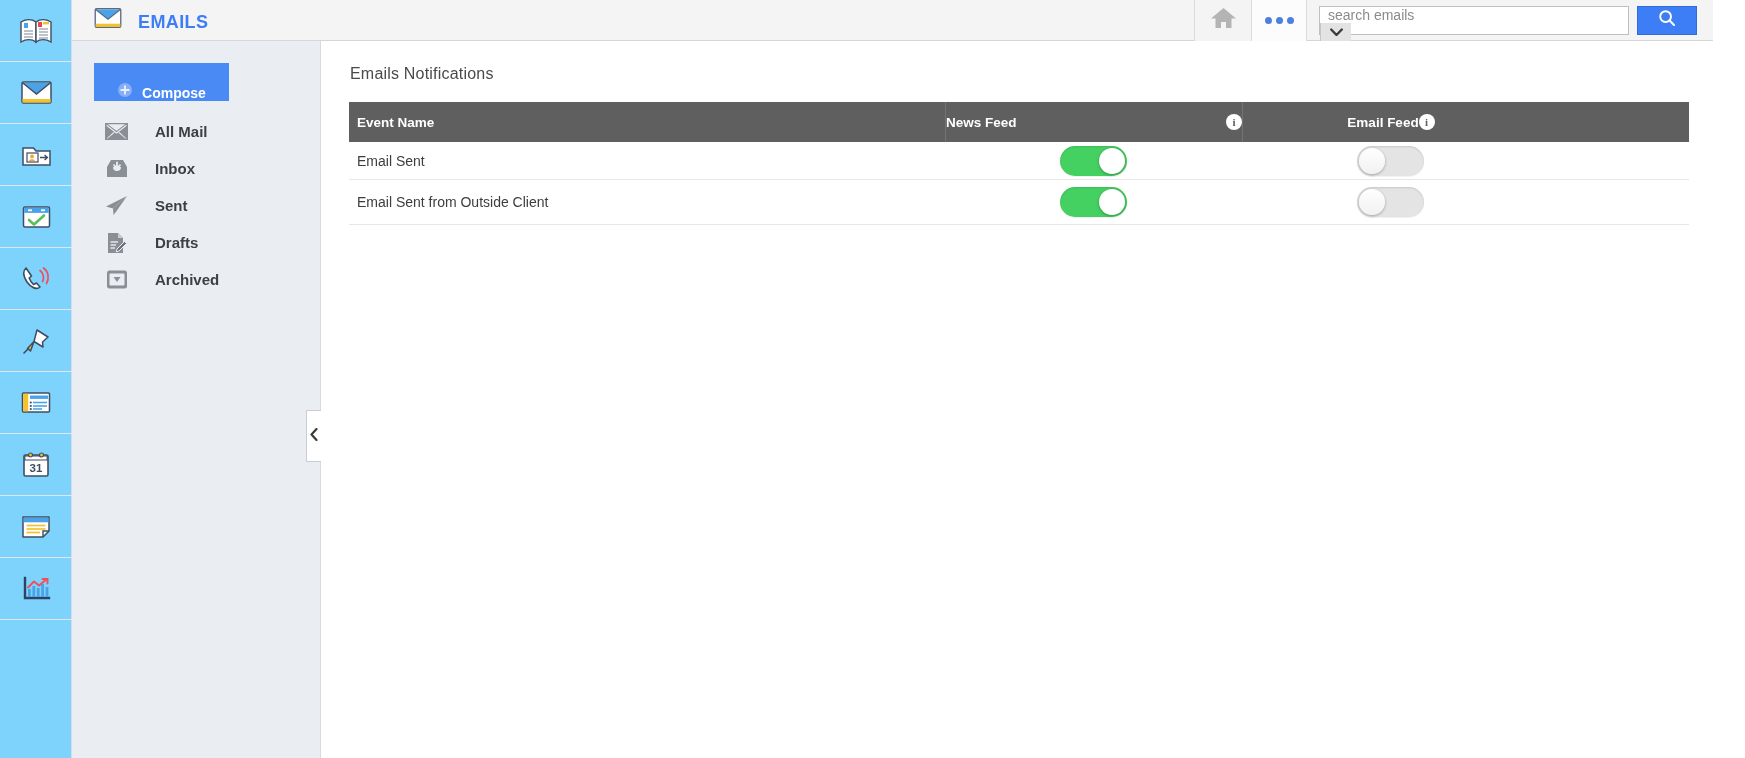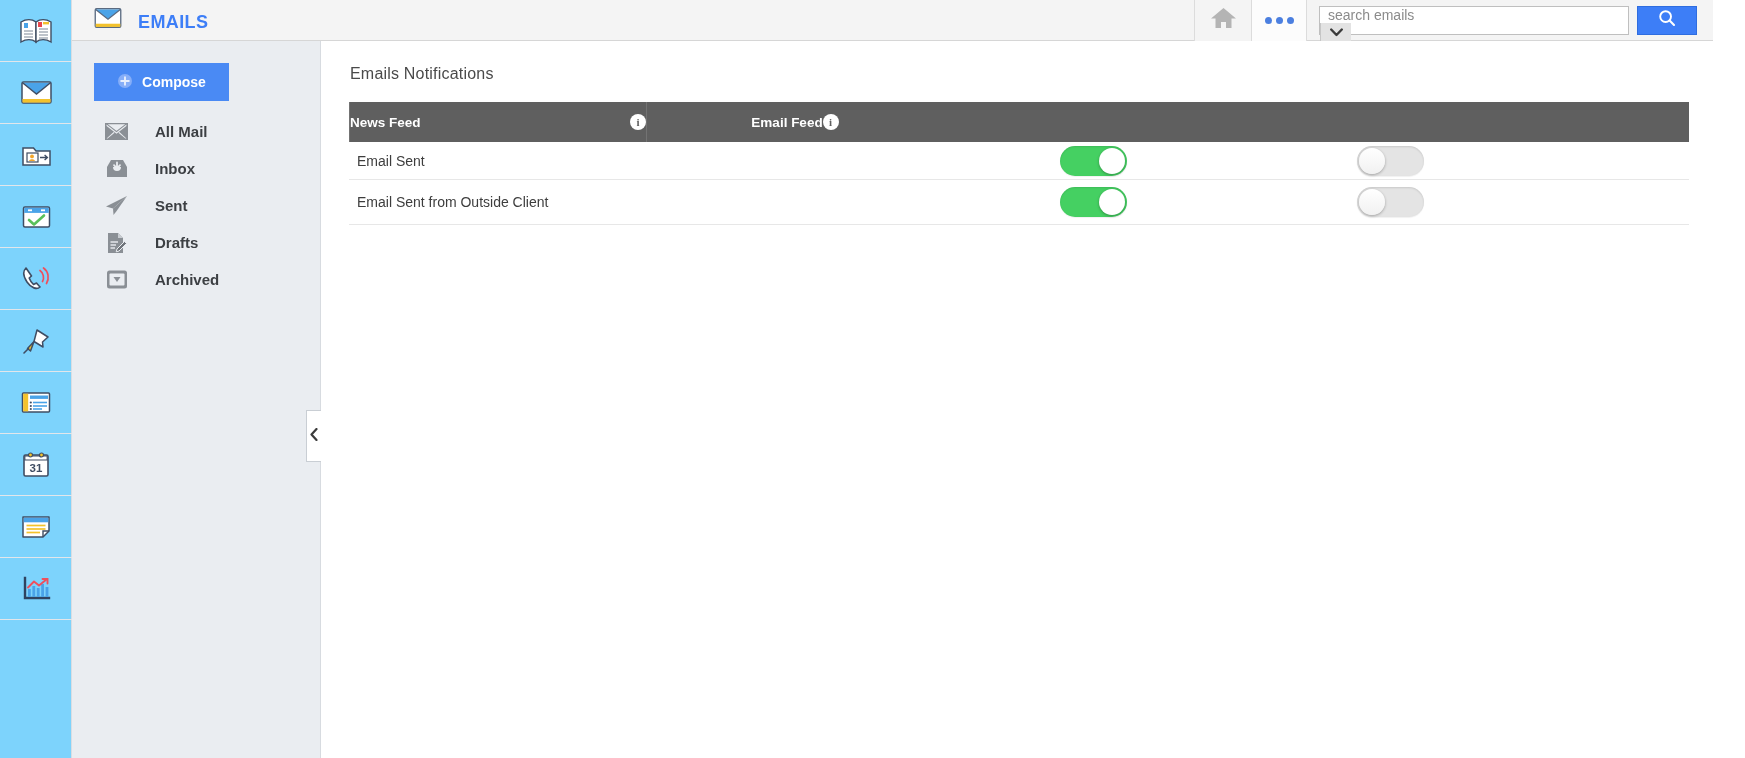--- a/index.html
+++ b/index.html
@@ -80,21 +80,21 @@
     width: 249px; height: 717px;
     background: #eaedf1;
     border-right: 1px solid #d7dbe0;
   }
   .compose-btn {
     margin: 22px 4px 0 22px;
     width: 135px; height: 38px;
     background: #4a8af4; border: none;
     color: #ffffff; font-size: 14px; font-weight: bold;
     font-family: "Liberation Sans", sans-serif;
-    display: flex; align-items: center; justify-content: center; gap: 9px;
+    display: flex; align-items: flex-end; justify-content: center; gap: 9px;
     cursor: pointer;
   }
   .navlist { margin-top: 12px; }
   .navitem {
     display: flex; align-items: center; gap: 27px;
     height: 37px; padding-left: 33px; cursor: pointer;
   }
   .navitem .nlabel { font-size: 15px; color: #3c3f43; font-weight: bold; }
   .navicon { width: 23px; height: 23px; display: flex; align-items: center; justify-content: center; }
 
@@ -459,20 +459,23 @@
     </span>
   </div>
 
   <div class="content">
 
     <div class="page-title">Emails Notifications</div>
 
     <div class="table">
 
       <div class="thead">
+        <div class="th th-event">
+          <span>Event Name</span>
+        </div>
         <div class="th th-news">
           <span>News Feed</span>
           <i class="info-badge">i</i>
         </div>
         <div class="th th-email">
           <span>Email Feed</span>
           <i class="info-badge">i</i>
         </div>
       </div>
 

